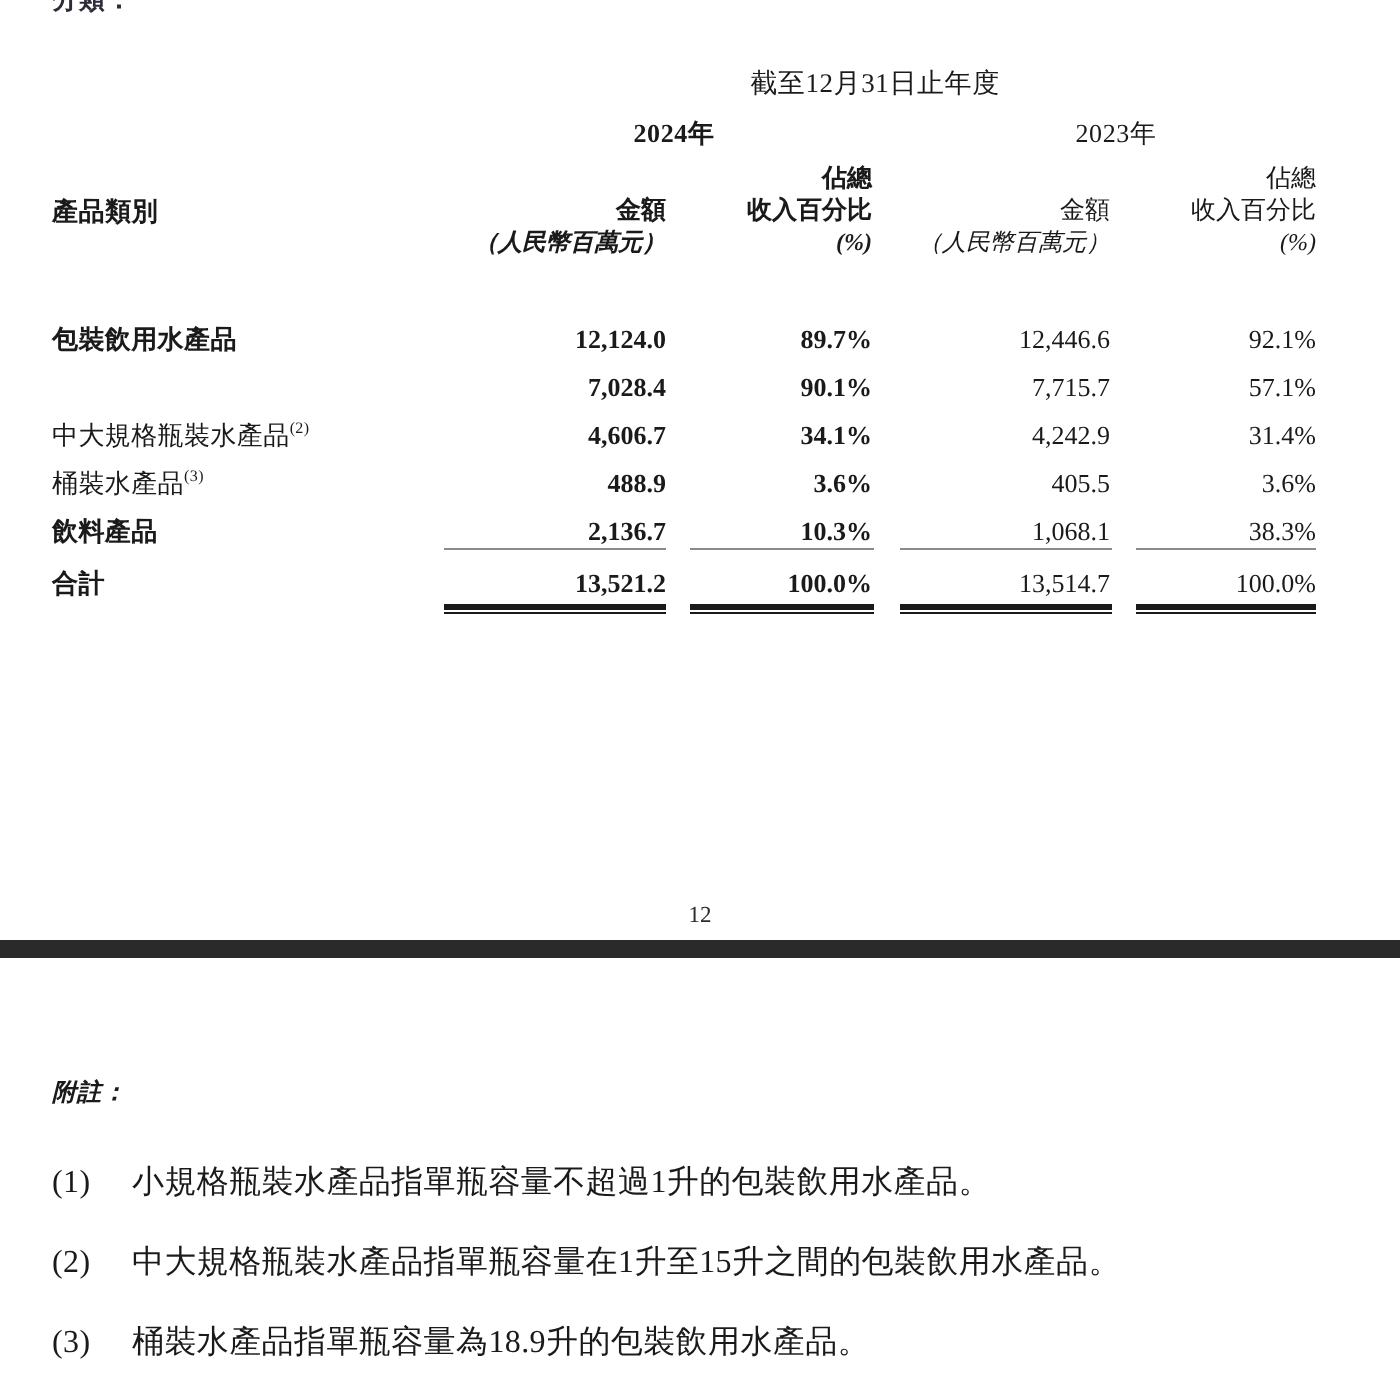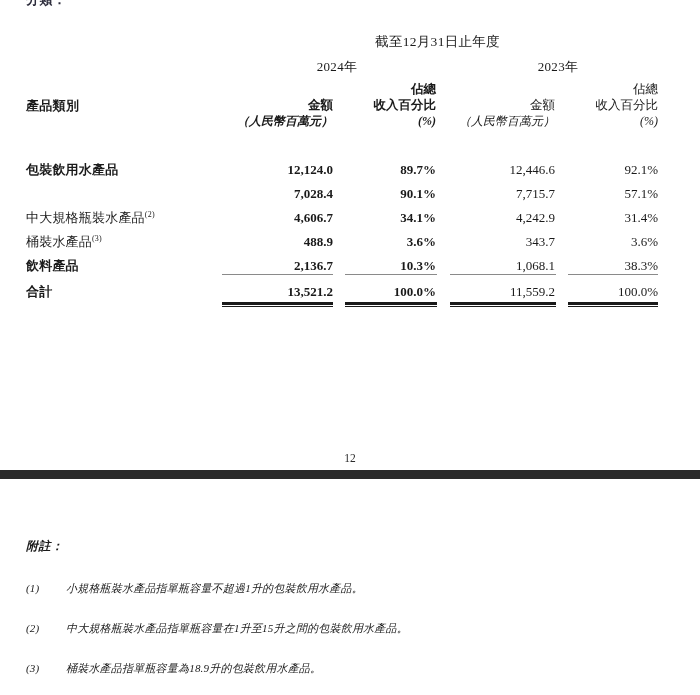--- a/index.html
+++ b/index.html
@@ -48,21 +48,21 @@
     white-space: nowrap;
   }
 
   .year-2024 {
     position: absolute;
     left: 237px;
     top: 58px;
     width: 200px;
     text-align: center;
     font-size: 13px;
-    font-weight: normal;
+    font-weight: bold;
     letter-spacing: 0.3px;
   }
 
   .year-2023 {
     position: absolute;
     left: 458px;
     top: 58px;
     width: 200px;
     text-align: center;
     font-size: 13px;
@@ -222,24 +222,23 @@
     top: 0;
     font-size: 12px;
     font-style: italic;
     font-weight: bold;
     letter-spacing: 0.5px;
     white-space: nowrap;
   }
   .note {
     position: absolute;
     left: 26px;
-    font-size: 11px;
+    font-size: 16px;
     letter-spacing: 0.2px;
     white-space: nowrap;
-    font-style: italic;
   }
   .note .num {
     display: inline-block;
     width: 40px;
   }
   .note-1 { top: 43px; }
   .note-2 { top: 83px; }
   .note-3 { top: 123px; }
 </style>
 </head>
@@ -295,21 +294,21 @@
         <span class="label">中大規格瓶裝水產品<sup>(2)</sup></span>
         <span class="cell c-amt24">4,606.7</span>
         <span class="cell c-pct24">34.1%</span>
         <span class="cell c-amt23">4,242.9</span>
         <span class="cell c-pct23">31.4%</span>
       </div>
       <div class="row">
         <span class="label">桶裝水產品<sup>(3)</sup></span>
         <span class="cell c-amt24">488.9</span>
         <span class="cell c-pct24">3.6%</span>
-        <span class="cell c-amt23">343.7</span>
+        <span class="cell c-amt23">405.5</span>
         <span class="cell c-pct23">3.6%</span>
       </div>
       <div class="row bold">
         <span class="label">飲料產品</span>
         <span class="cell c-amt24">2,136.7</span>
         <span class="cell c-pct24">10.3%</span>
         <span class="cell c-amt23">1,068.1</span>
         <span class="cell c-pct23">38.3%</span>
       </div>
     </div>
@@ -318,21 +317,21 @@
     <div class="rule r1"></div>
     <div class="rule r2"></div>
     <div class="rule r3"></div>
     <div class="rule r4"></div>
   </div>
 
   <div class="row bold" style="position:absolute; left:0; top:282px; width:700px;">
     <span class="label">合計</span>
     <span class="cell c-amt24">13,521.2</span>
     <span class="cell c-pct24">100.0%</span>
-    <span class="cell c-amt23">11,559.2</span>
+    <span class="cell c-amt23">13,514.7</span>
     <span class="cell c-pct23">100.0%</span>
   </div>
 
   <div class="rule-group" style="top:302px;">
     <div class="dbl r1"></div>
     <div class="dbl r2"></div>
     <div class="dbl r3"></div>
     <div class="dbl r4"></div>
   </div>
 

